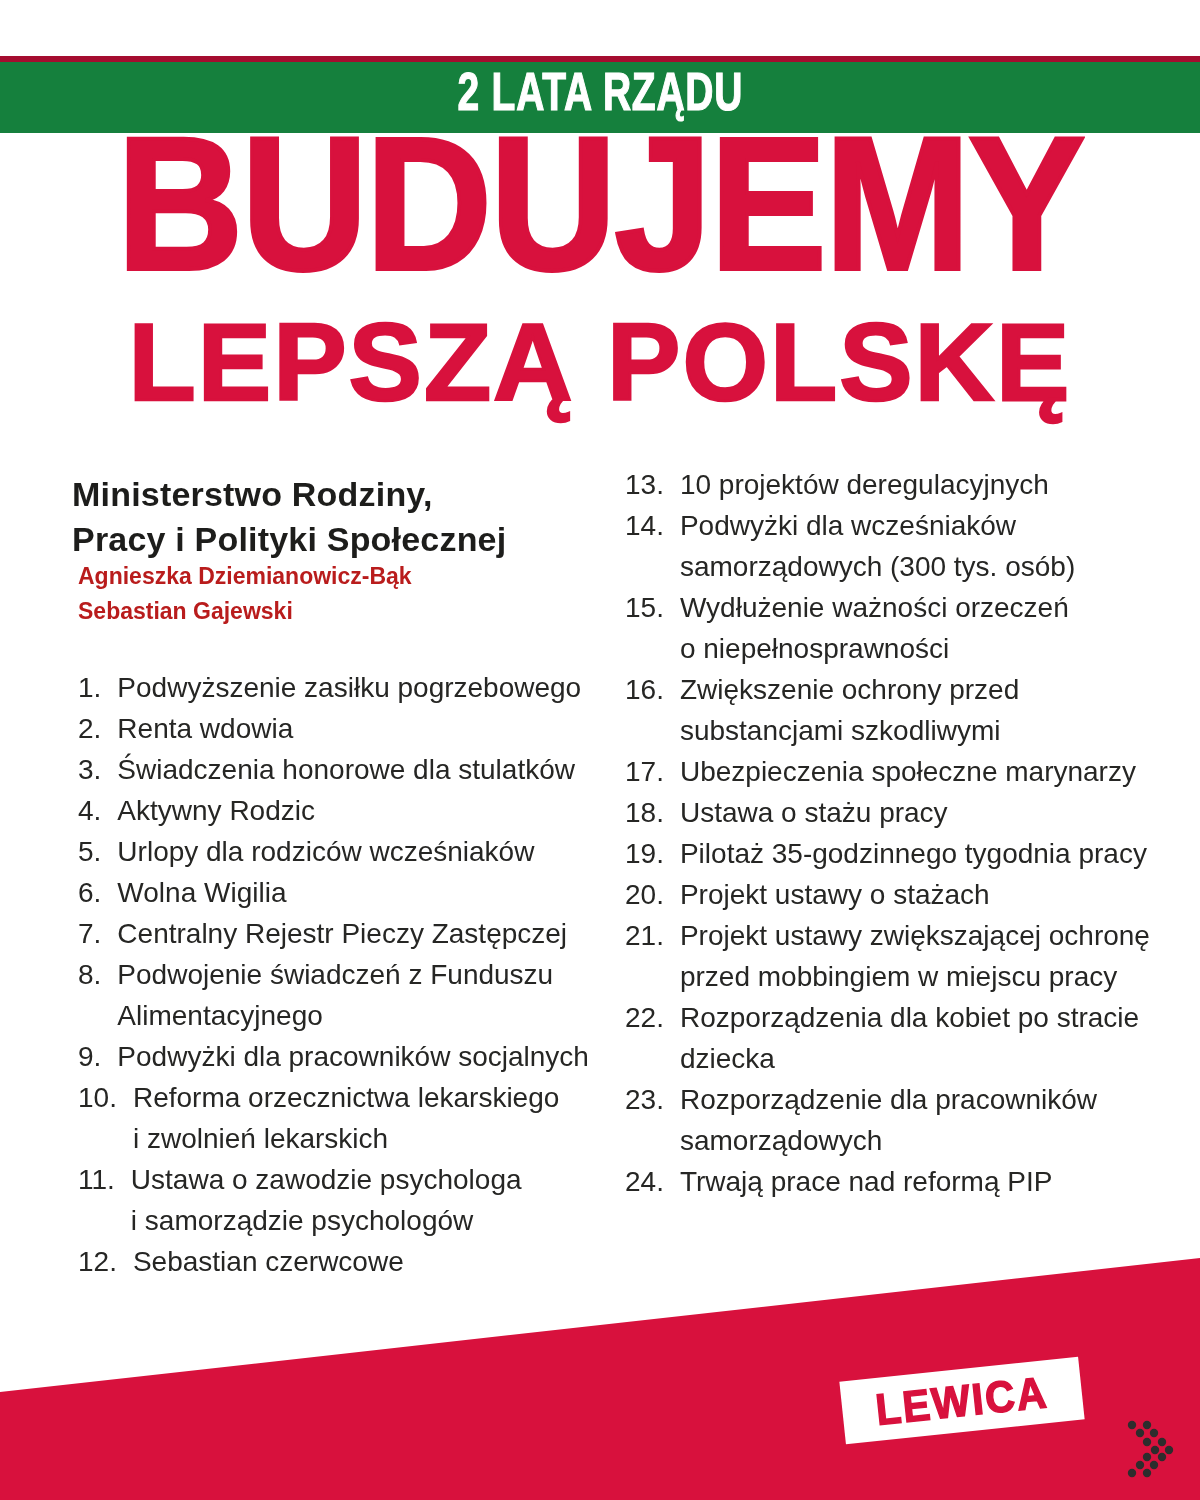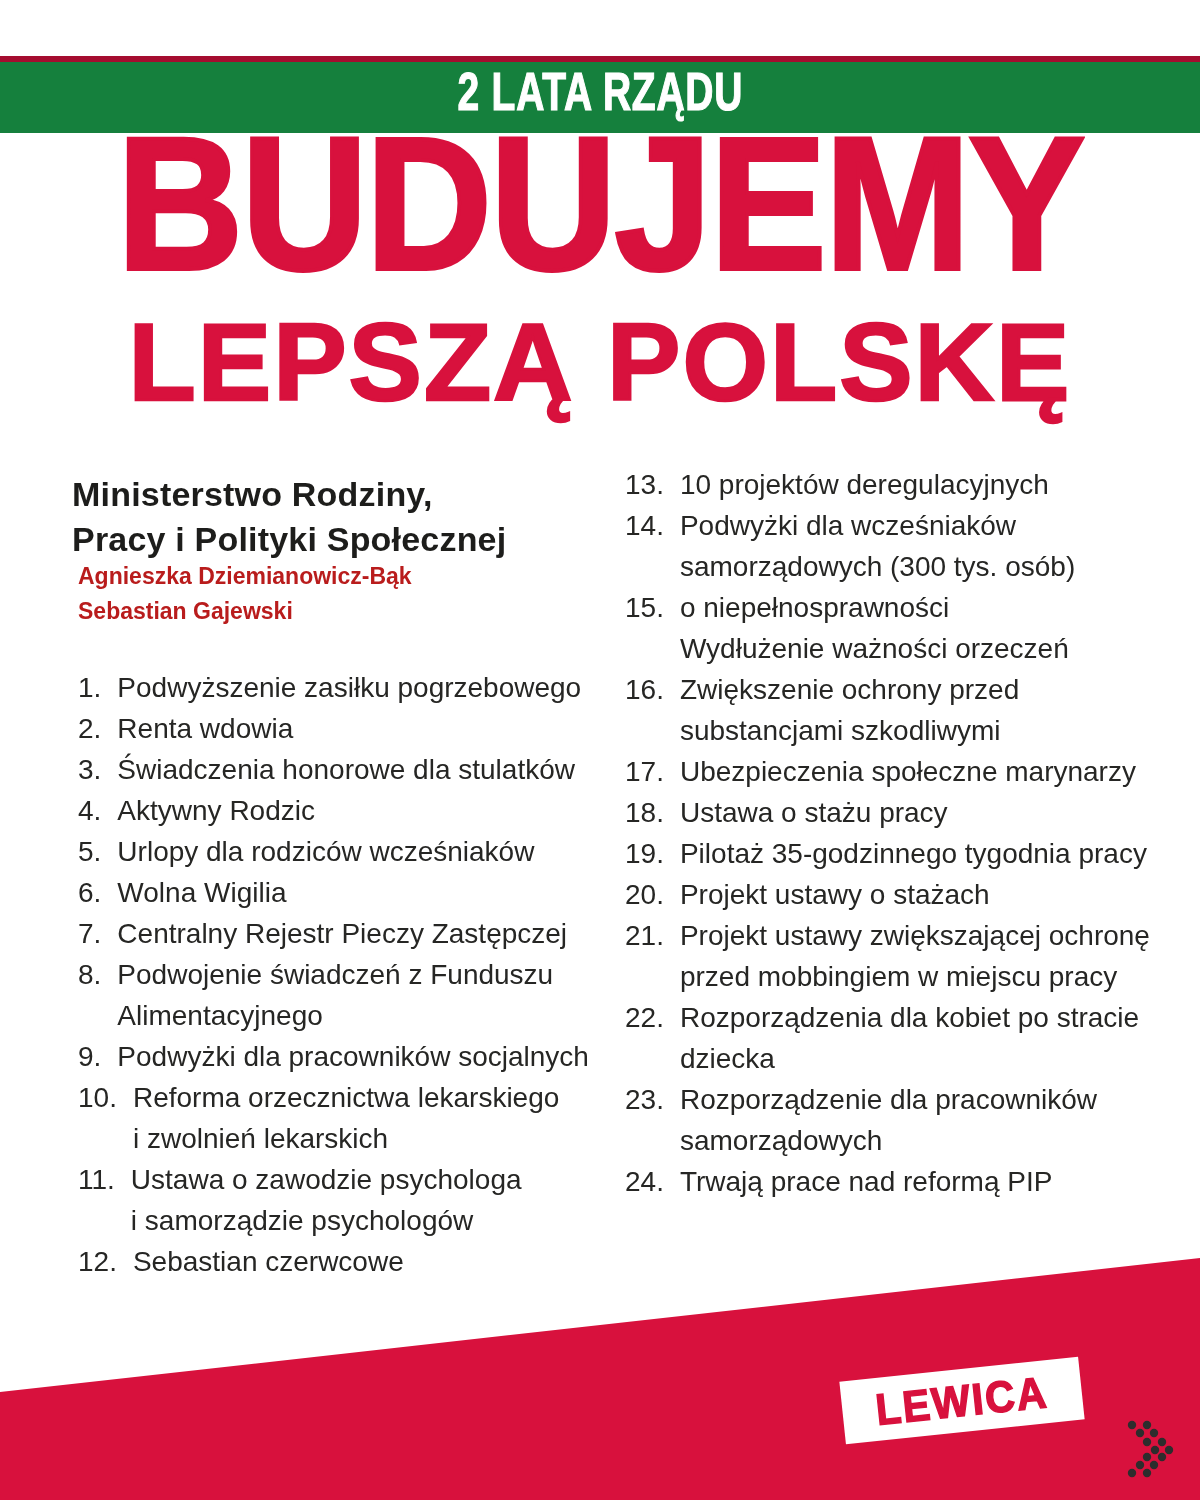--- a/index.html
+++ b/index.html
@@ -176,22 +176,22 @@
     <li class="item">
       <span class="num">14.</span>
       <span class="txt">
         <span class="ln">Podwyżki dla wcześniaków</span>
         <span class="ln">samorządowych (300 tys. osób)</span>
       </span>
     </li>
     <li class="item">
       <span class="num">15.</span>
       <span class="txt">
+        <span class="ln">Wydłużenie ważności orzeczeń</span>
         <span class="ln">o niepełnosprawności</span>
-        <span class="ln">Wydłużenie ważności orzeczeń</span>
       </span>
     </li>
     <li class="item">
       <span class="num">16.</span>
       <span class="txt">
         <span class="ln">Zwiększenie ochrony przed</span>
         <span class="ln">substancjami szkodliwymi</span>
       </span>
     </li>
     <li class="item">

